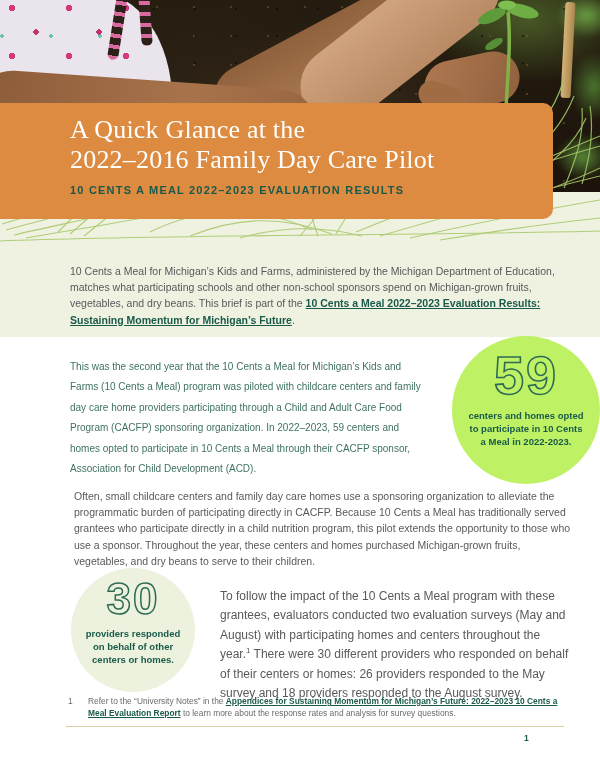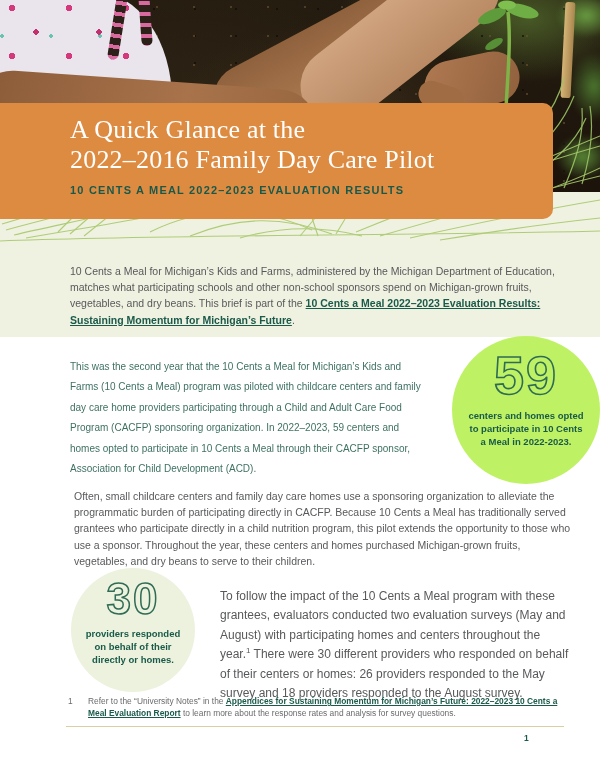--- a/index.html
+++ b/index.html
@@ -210,21 +210,21 @@
     </svg>
     <div class="stat-caption">centers and homes opted to participate in 10 Cents a Meal in 2022-2023.</div>
   </div>
 
   <p class="sponsor">Often, small childcare centers and family day care homes use a sponsoring organization to alleviate the programmatic burden of participating directly in CACFP. Because 10 Cents a Meal has traditionally served grantees who participate directly in a child nutrition program, this pilot extends the opportunity to those who use a sponsor. Throughout the year, these centers and homes purchased Michigan-grown fruits, vegetables, and dry beans to serve to their children.</p>
 
   <div class="stat-circle circle-30">
     <svg class="stat-num" width="124" height="44" viewBox="0 0 124 44">
       <text x="62" y="37" text-anchor="middle" font-size="44" letter-spacing="2" fill="none" stroke="#2F6B55" stroke-width="1.5">30</text>
     </svg>
-    <div class="stat-caption">providers responded on behalf of their directly or homes.</div>
+    <div class="stat-caption">providers responded on behalf of other centers or homes.</div>
   </div>
 
   <p class="survey"><span>To follow the impact of the 10 Cents a Meal program with these grantees, evaluators conducted two evaluation surveys (May and August) with participating homes and centers throughout the year.</span><sup>1</sup><span> There were 30 different providers who responded on behalf of their centers or homes: 26 providers responded to the May survey and 18 providers responded to the August survey.</span></p>
 
   <div class="footnote">
     <span class="marker">1</span>
     <span><span>Refer to the “University Notes” in the </span><a class="doc-link">Appendices for Sustaining Momentum for Michigan’s Future: 2022–2023 10 Cents a Meal Evaluation Report</a><span> to learn more about the response rates and analysis for survey questions.</span></span>
   </div>
 
   <div class="rule"></div>

